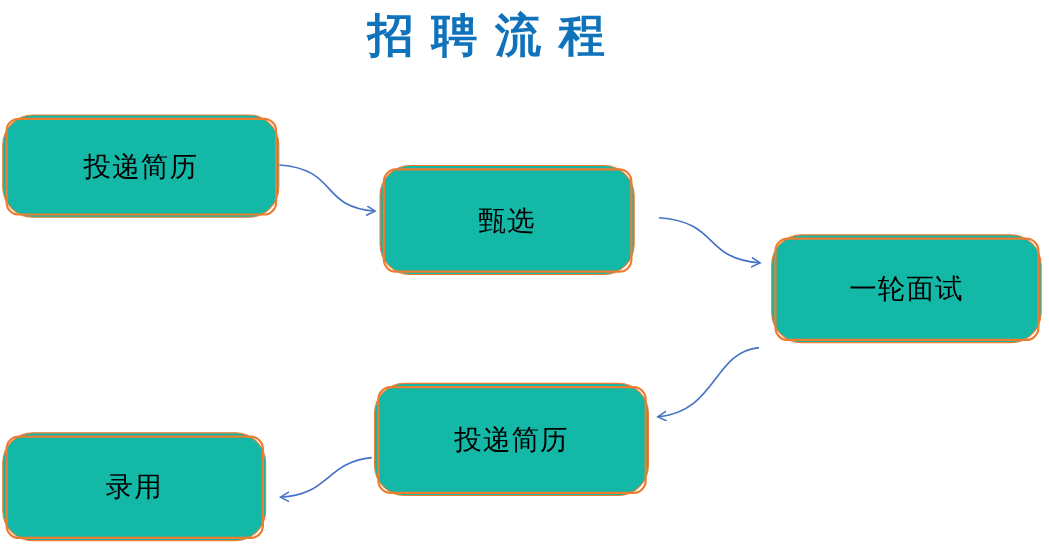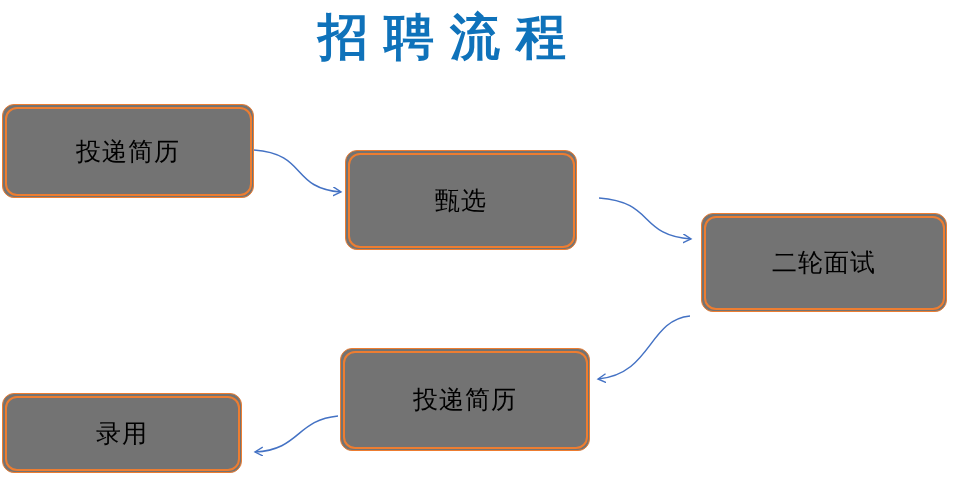--- a/index.html
+++ b/index.html
@@ -17,21 +17,21 @@
   }
   .title {
     position: absolute;
     left: 0;
     top: 4px;
     width: 900px;
     margin: 0;
     text-align: center;
     font-family: "DejaVu Sans", "Liberation Sans", sans-serif;
     font-weight: 900;
-    font-size: 50px;
+    font-size: 42px;
     letter-spacing: 16px;
     color: #0F72BA;
     white-space: nowrap;
   }
   .connectors {
     position: absolute;
     left: 0;
     top: 0;
     width: 954px;
     height: 495px;
@@ -40,22 +40,22 @@
   .connectors path.edge {
     fill: none;
     stroke: #4472C4;
     stroke-width: 1.5;
   }
   
   .node {
     position: absolute;
     box-sizing: border-box;
     border: 1.5px solid #ED7D31;
-    border-radius: 12px;
-    background: #737373;
+    border-radius: 28px;
+    background: #14b8a6;
     padding: 1.5px;
   }
   .node-inner {
     box-sizing: border-box;
     width: 100%;
     height: 100%;
     border: 2.5px solid #ED7D31;
     border-radius: 12px;
     display: flex;
     align-items: center;
@@ -65,21 +65,21 @@
     font-family: "Liberation Serif", "DejaVu Serif", serif;
     font-size: 25px;
     color: #000000;
     letter-spacing: 1px;
     white-space: nowrap;
   }
   .node-1 { left: 2px;   top: 104px; width: 252px; height: 94px;  }
   .node-2 { left: 345px; top: 150px; width: 232px; height: 100px; }
   .node-3 { left: 701px; top: 213px; width: 246px; height: 99px;  }
   .node-4 { left: 340px; top: 348px; width: 250px; height: 103px; }
-  .node-5 { left: 2px;   top: 393px; width: 240px; height: 80px;  }
+  .node-5 { left: 2px;   top: 393px; width: 240px; height: 99px;  }
 </style>
 </head>
 <body>
 
 <div class="canvas">
 
   <h1 class="title">招聘流程</h1>
 
   <svg class="connectors" width="954" height="495" viewBox="0 0 954 495" xmlns="http://www.w3.org/2000/svg">
     <defs>
@@ -100,21 +100,21 @@
   </div>
 
   <div class="node node-2">
     <div class="node-inner">
       <span class="node-label">甄选</span>
     </div>
   </div>
 
   <div class="node node-3">
     <div class="node-inner">
-      <span class="node-label">二轮面试</span>
+      <span class="node-label">一轮面试</span>
     </div>
   </div>
 
   <div class="node node-4">
     <div class="node-inner">
       <span class="node-label">投递简历</span>
     </div>
   </div>
 
   <div class="node node-5">

